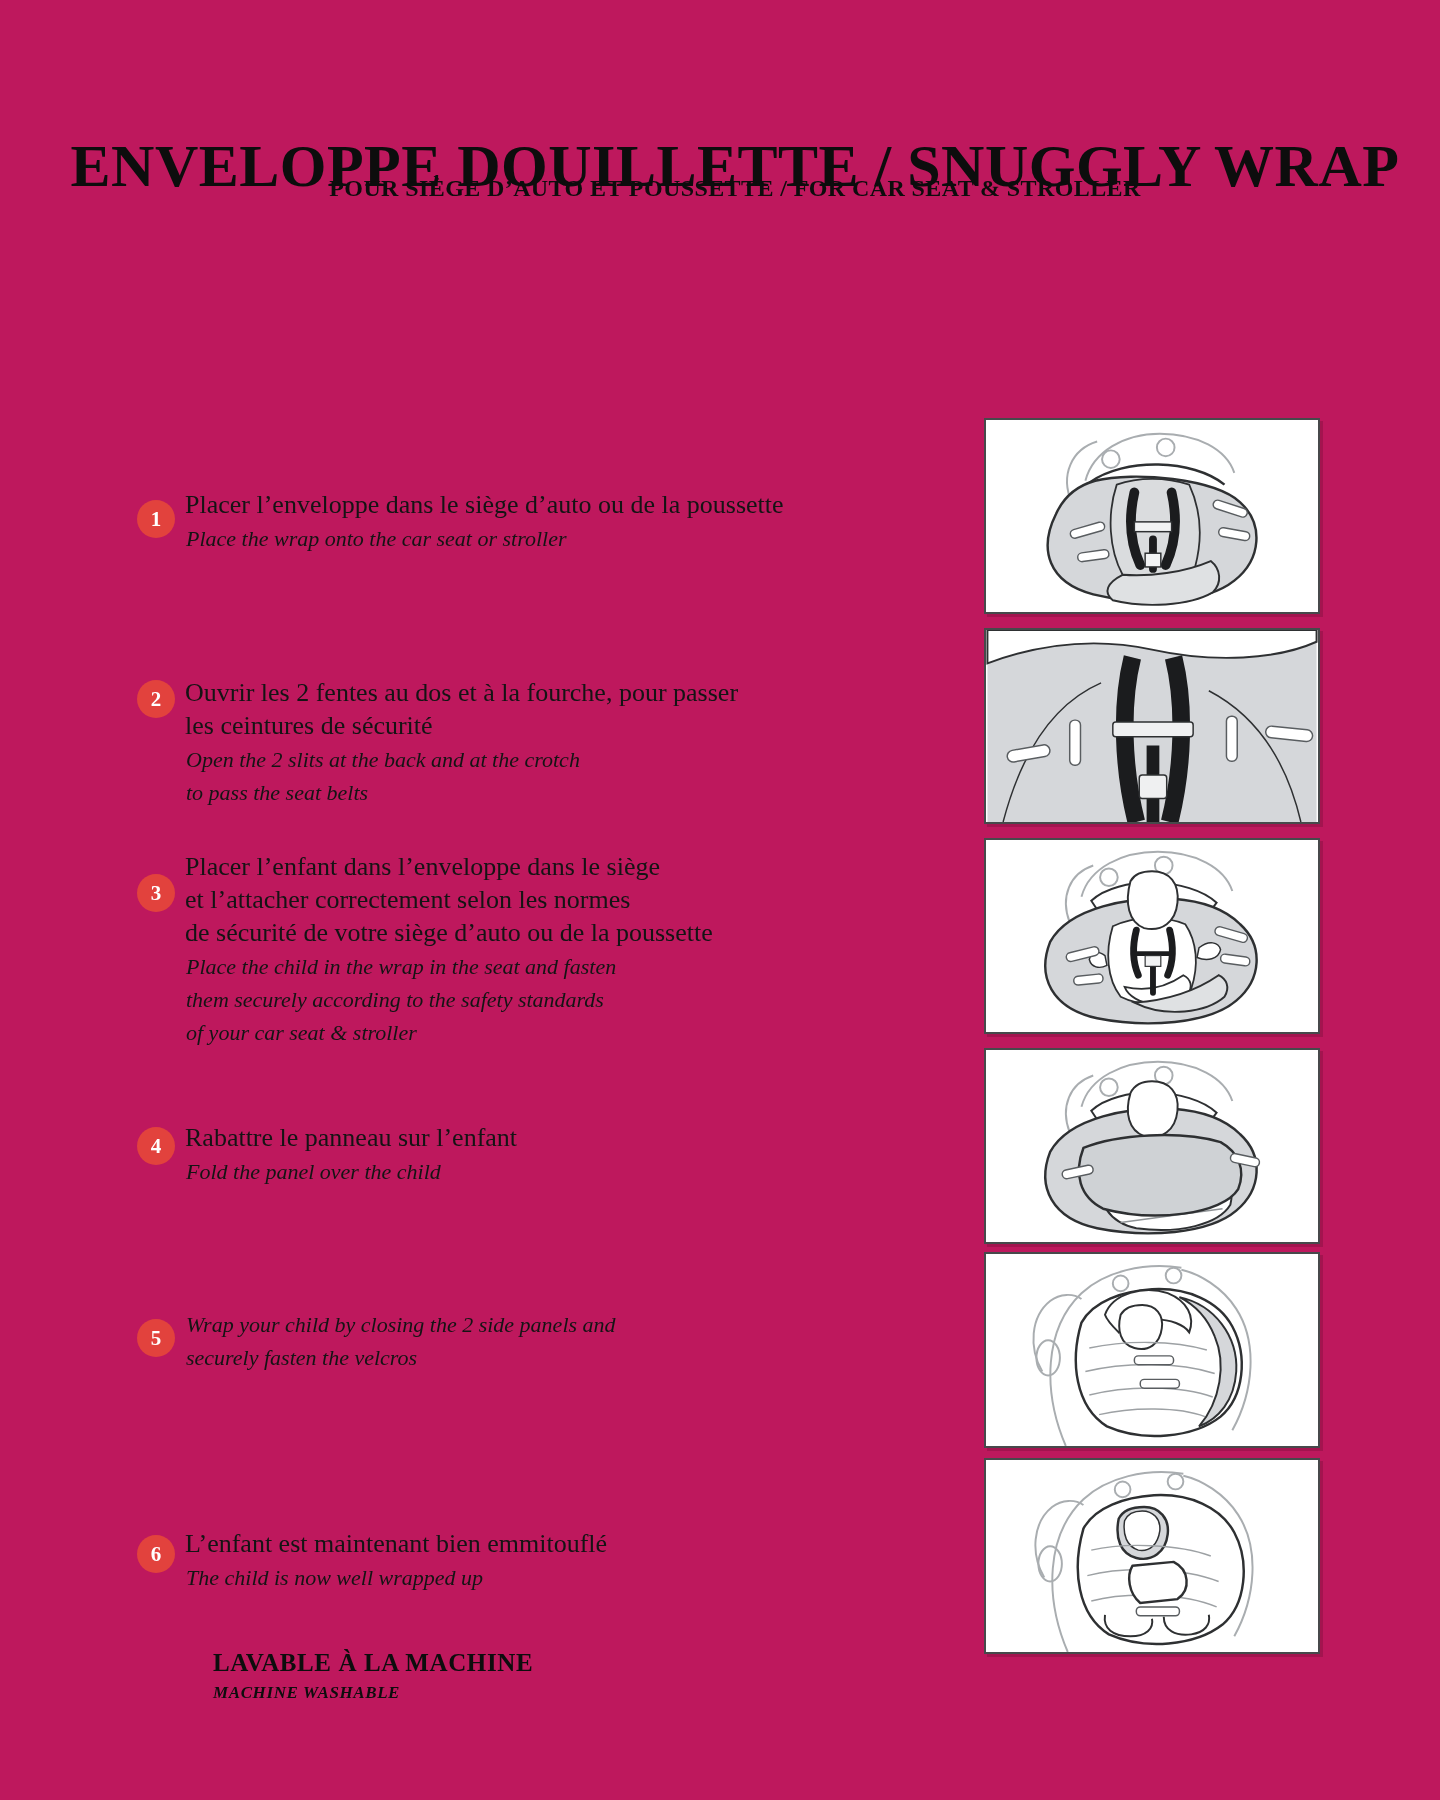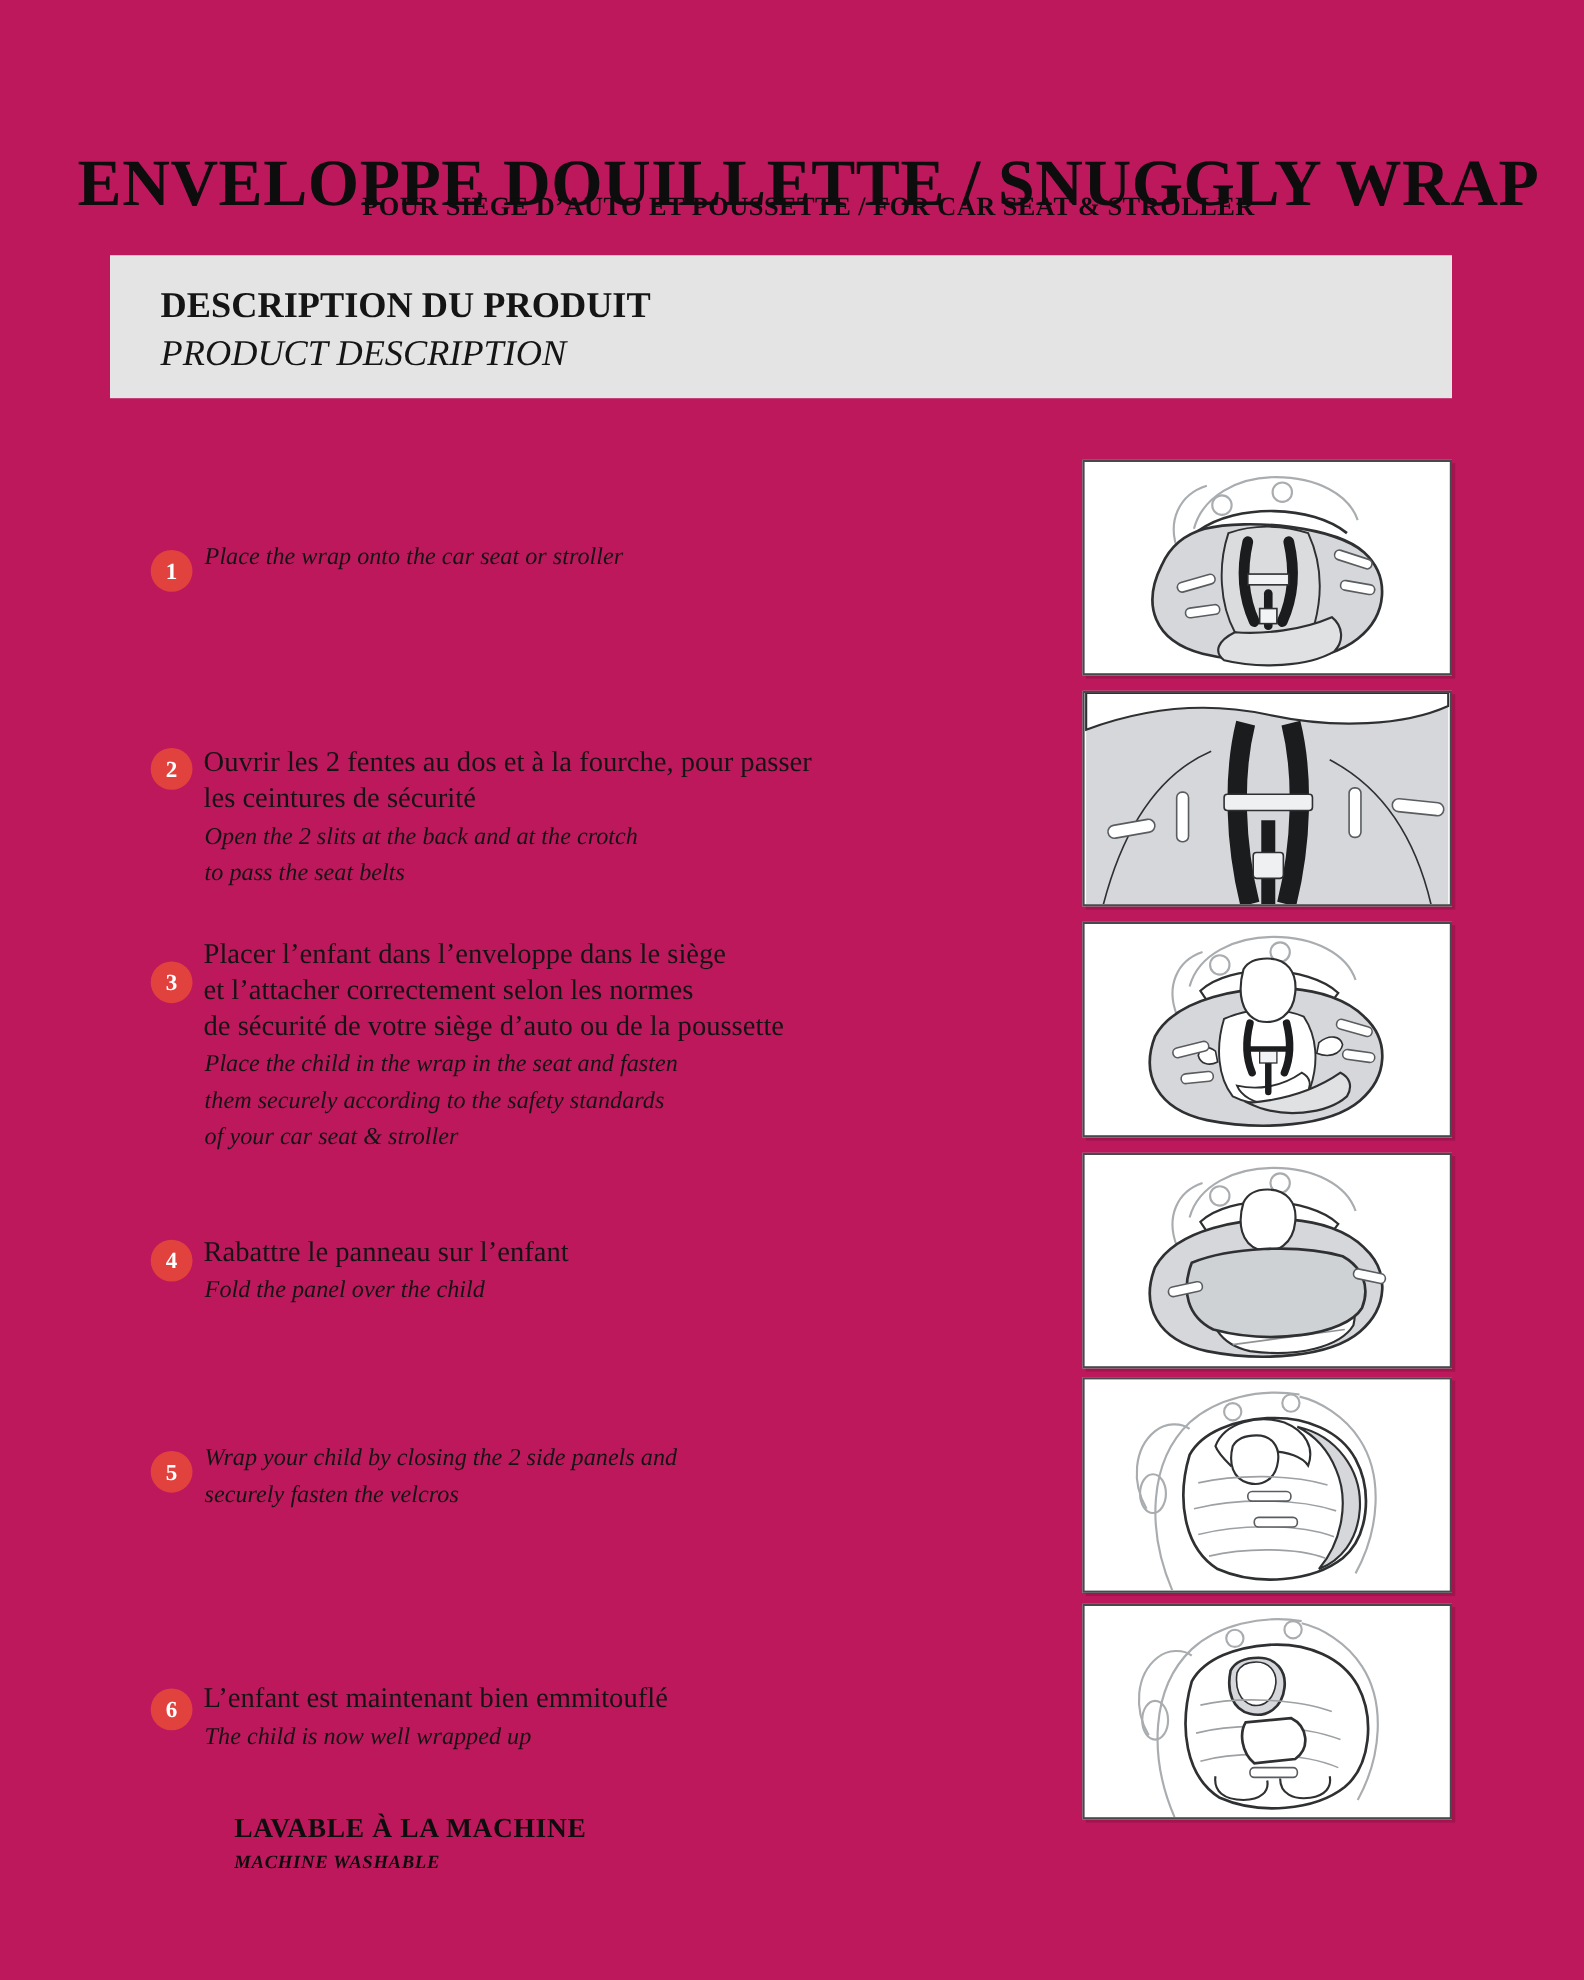--- a/index.html
+++ b/index.html
@@ -45,30 +45,27 @@
   .footer-en{font-size:17px;font-weight:700;font-style:italic;letter-spacing:0.6px;color:#0d0d0d;line-height:30px;}
 </style>
 </head>
 <body>
 
 <div class="page">
 
   <h1 class="title">ENVELOPPE DOUILLETTE / SNUGGLY WRAP</h1>
   <div class="subtitle">POUR SIÈGE D’AUTO ET POUSSETTE / FOR CAR SEAT &amp; STROLLER</div>
 
-  <section class="banner">
-    <div class="banner-fr">DESCRIPTION DU PRODUIT</div>
-    <div class="banner-en">PRODUCT DESCRIPTION</div>
-  </section>
 
   <div class="step" style="top:488px">
     <div class="badge" style="margin-top:12px">
         <span>1</span>
       </div>
     <div class="step-text">
+      <p class="fr">Placer l’enveloppe dans le siège d’auto ou de la poussette</p>
       <p class="en">Place the wrap onto the car seat or stroller</p>
     </div>
   </div>
 
   <div class="step" style="top:676px">
     <div class="badge" style="margin-top:4px">
         <span>2</span>
       </div>
     <div class="step-text">
       <p class="fr">Ouvrir les 2 fentes au dos et à la fourche, pour passer

